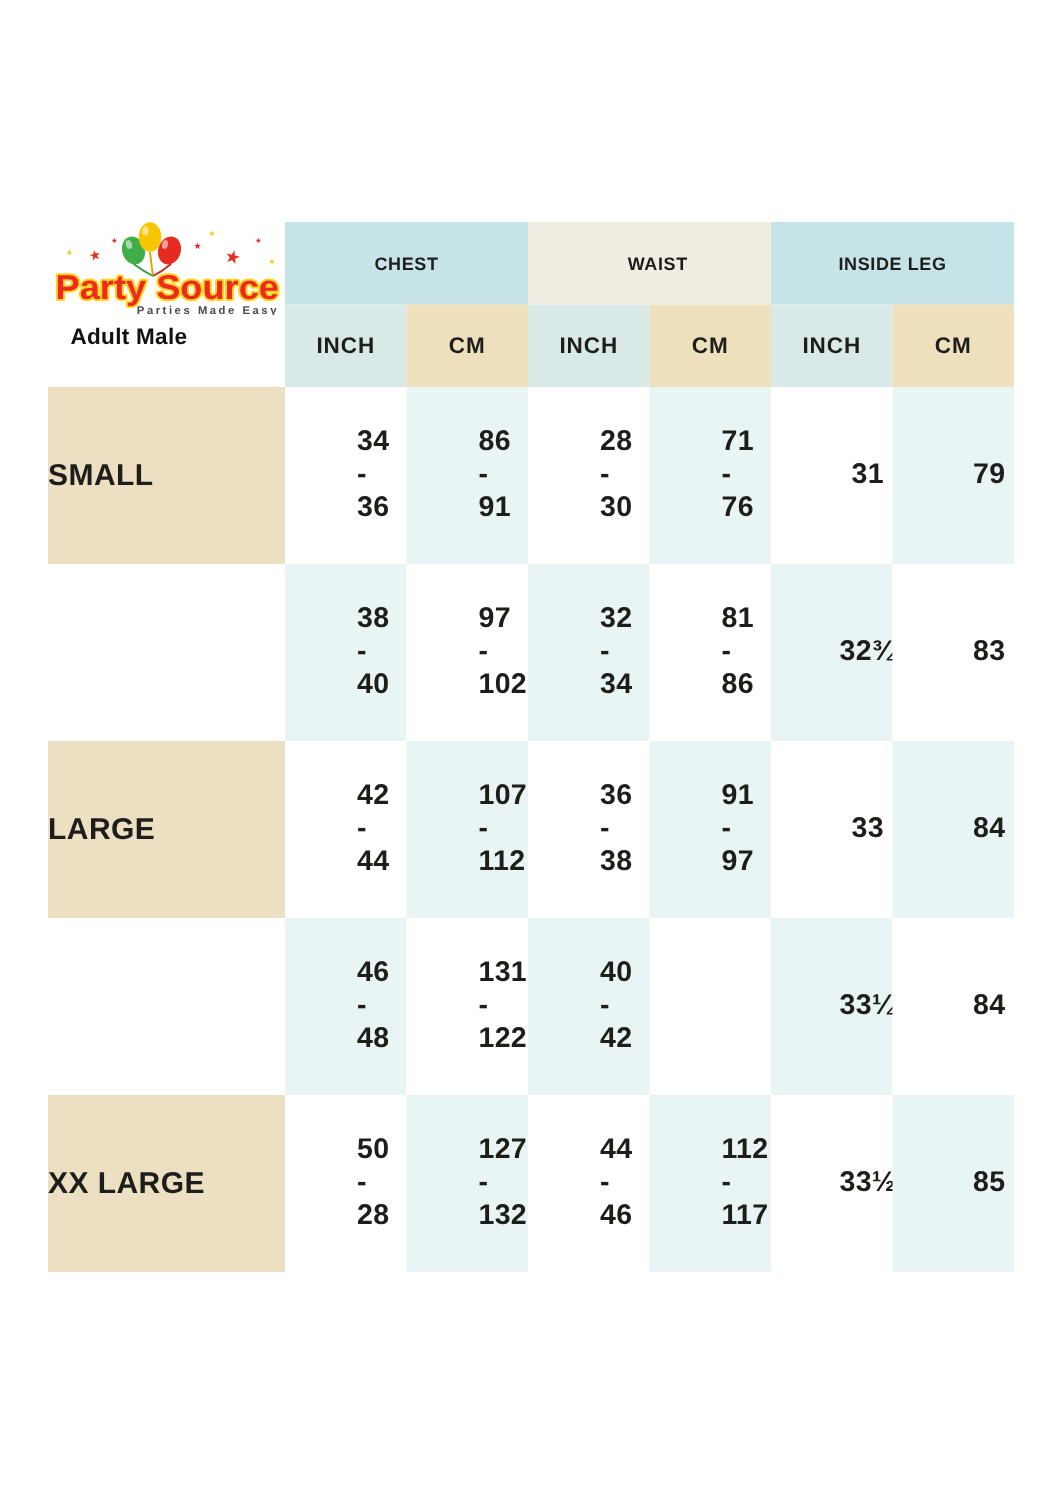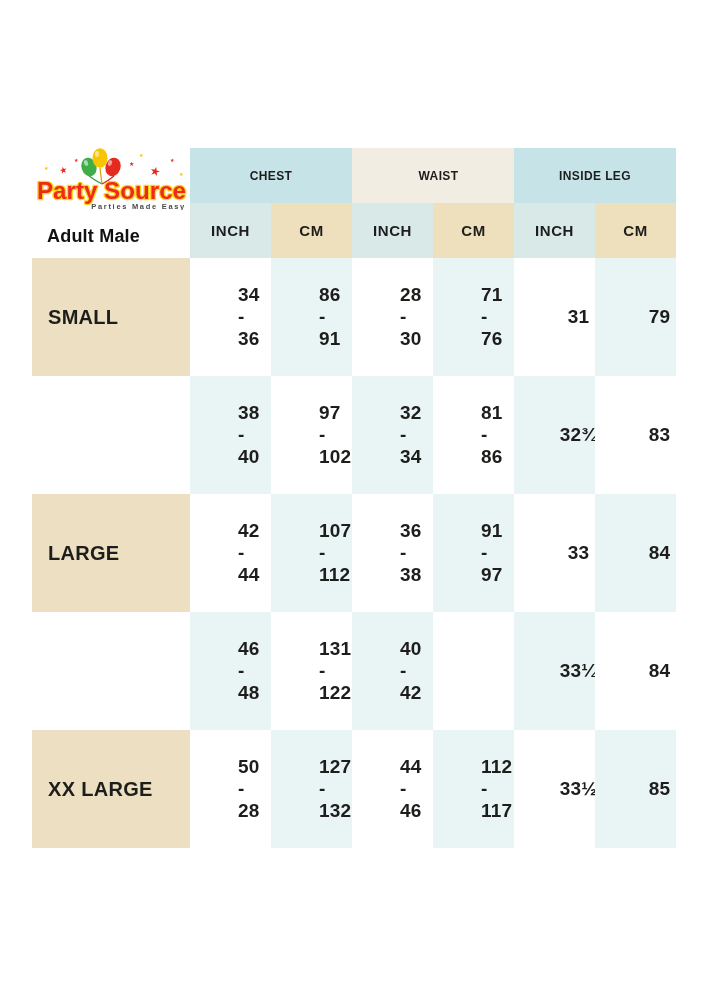--- a/index.html
+++ b/index.html
@@ -23,35 +23,35 @@
   }
   .cell { display: flex; align-items: center; justify-content: center; }
 
   .brand-cell {
     background: #ffffff;
     display: flex; flex-direction: column;
     justify-content: flex-start; align-items: flex-start;
     padding-top: 0px;
   }
   .brand-title {
-    font-size: 18px; font-weight: bold; color: #111111;
-    padding-left: 15px; margin-top: 16px; letter-spacing: 0.2px;
+    font-size: 15px; font-weight: bold; color: #111111;
+    padding-left: 15px; margin-top: 6px; letter-spacing: 0.2px;
   }
 
   .hdr { font-size: 12px; font-weight: bold; letter-spacing: 0.4px; }
   .hdr.teal  { background: var(--header_teal, #c6e4e8); }
   .hdr.cream { background: var(--waist_cream, #f1ede2); padding-left: 11px; }
 
   .unit { font-size: 15px; font-weight: bold; letter-spacing: 0.6px; }
   .unit.tint { background: var(--unit_tint, #d9e9e8); }
   .unit.tan  { background: var(--unit_tan,  #eedfbd); }
 
   .lab {
     font-size: 20px; font-weight: bold; letter-spacing: 0.3px;
-    justify-content: flex-start; padding-left: 16px;
+    justify-content: flex-start; 
   }
   .lab.tan  { background: var(--label_tan,  #ecdfc2); }
   .lab.teal { background: var(--label_teal, #a4d7dc); }
 
   .v { font-size: 19px; font-weight: bold; background: #ffffff; letter-spacing: 0.2px; padding-left: 48px; }
   .v.tint { background: var(--cell_tint, #e9f4f4); }
 
   .logo-svg { display: block; margin-left: 4px; }
 </style>
 </head>

